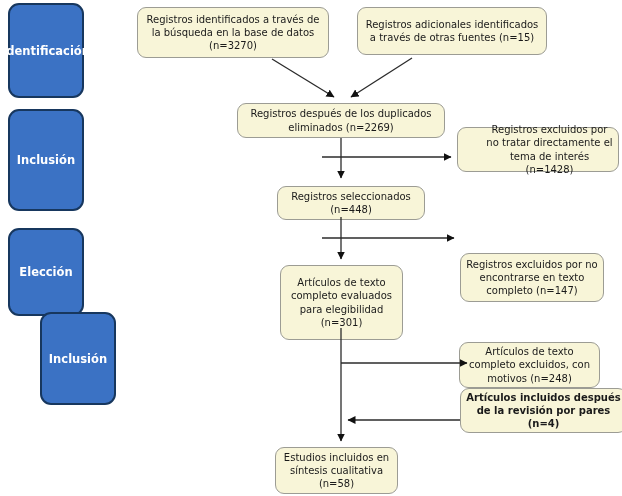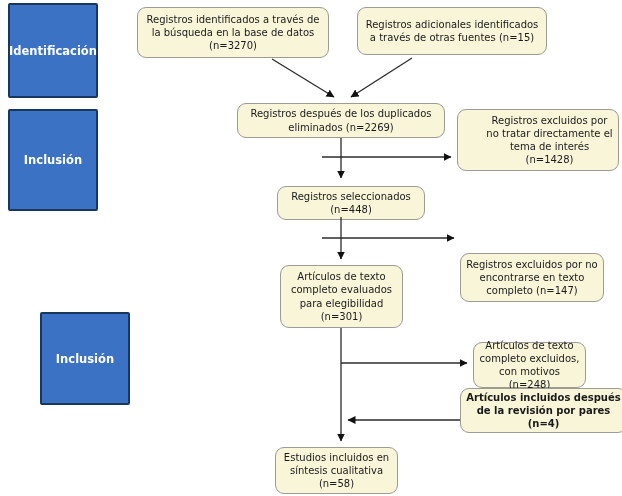--- a/index.html
+++ b/index.html
@@ -5,24 +5,24 @@
   html,body{margin:0;padding:0;background:#ffffff;}
   #canvas{
     position:relative;
     width:622px;height:496px;
     background:#ffffff;
     font-family:"DejaVu Sans","Liberation Sans",sans-serif;
     overflow:hidden;
   }
   .stage{
     position:absolute;
-    left:8px;width:90px;
+    left:8px;width:76px;
     background:#3b72c4;
     border:2.5px solid #17375e;
-    border-radius:2px;
+    border-radius:11px;
     display:flex;align-items:center;justify-content:center;
     box-sizing:border-box;
     color:#ffffff;
     font-size:11.5px;font-weight:bold;
   }
   #stage-identification{top:3px;height:95px;}
   #stage-screening{top:109px;height:102px;}
   #stage-eligibility{top:228px;height:88px;}
   #stage-inclusion{top:312px;height:93px;margin-left:32px;}
   .node{
@@ -33,43 +33,46 @@
     display:flex;align-items:center;justify-content:center;
     box-sizing:border-box;
     color:#1a1a1a;
     font-size:10px;line-height:1.32;
     text-align:center;
     padding:3px 5px;
   }
   #node-records-database{left:137px;top:7px;width:192px;height:51px;}
   #node-records-other-sources{left:357px;top:7px;width:190px;height:48px;justify-content:flex-end;}
   #node-after-duplicates{left:237px;top:103px;width:208px;height:35px;}
-  #node-excluded-topic{left:457px;top:109px;width:162px;height:62px;padding-left:28px;}
+  #node-excluded-topic{left:457px;top:127px;width:162px;height:45px;padding-left:28px;}
   #node-records-selected{left:277px;top:186px;width:148px;height:34px;}
   #node-excluded-no-fulltext{left:460px;top:218px;width:144px;height:49px;margin-top:35px;}
-  #node-fulltext-assessed{left:280px;top:265px;width:123px;height:63px;}
-  #node-fulltext-excluded{left:473px;top:342px;width:113px;height:46px;}
+  #node-fulltext-assessed{left:280px;top:265px;width:123px;height:75px;}
+  #node-fulltext-excluded{left:459px;top:342px;width:141px;height:46px;}
   #node-included-peer-review{left:460px;top:388px;width:167px;height:45px;font-weight:bold;}
   #node-qualitative-synthesis{left:275px;top:447px;width:123px;height:47px;}
   #arrow-layer{
     position:absolute;left:0;top:0;width:622px;height:496px;
     pointer-events:none;
   }
   #arrow-layer line{stroke:#2b2b2b;stroke-width:1.3;}
 </style>
 </head>
 <body>
 
 <div id="canvas">
 
   <div class="stage" id="stage-identification">
     <span>Identificación</span>
   </div>
   <div class="stage" id="stage-screening">
     <span>Inclusión</span>
+  </div>
+  <div class="stage" id="stage-eligibility">
+    <span>Elección</span>
   </div>
   <div class="stage" id="stage-inclusion">
     <span>Inclusión</span>
   </div>
 
   <div class="node" id="node-records-database">
     <span>Registros identificados a través de la búsqueda en la base de datos (n=3270)</span>
   </div>
   <div class="node" id="node-records-other-sources">
     <span>Registros adicionales identificados a través de otras fuentes (n=15)</span>

